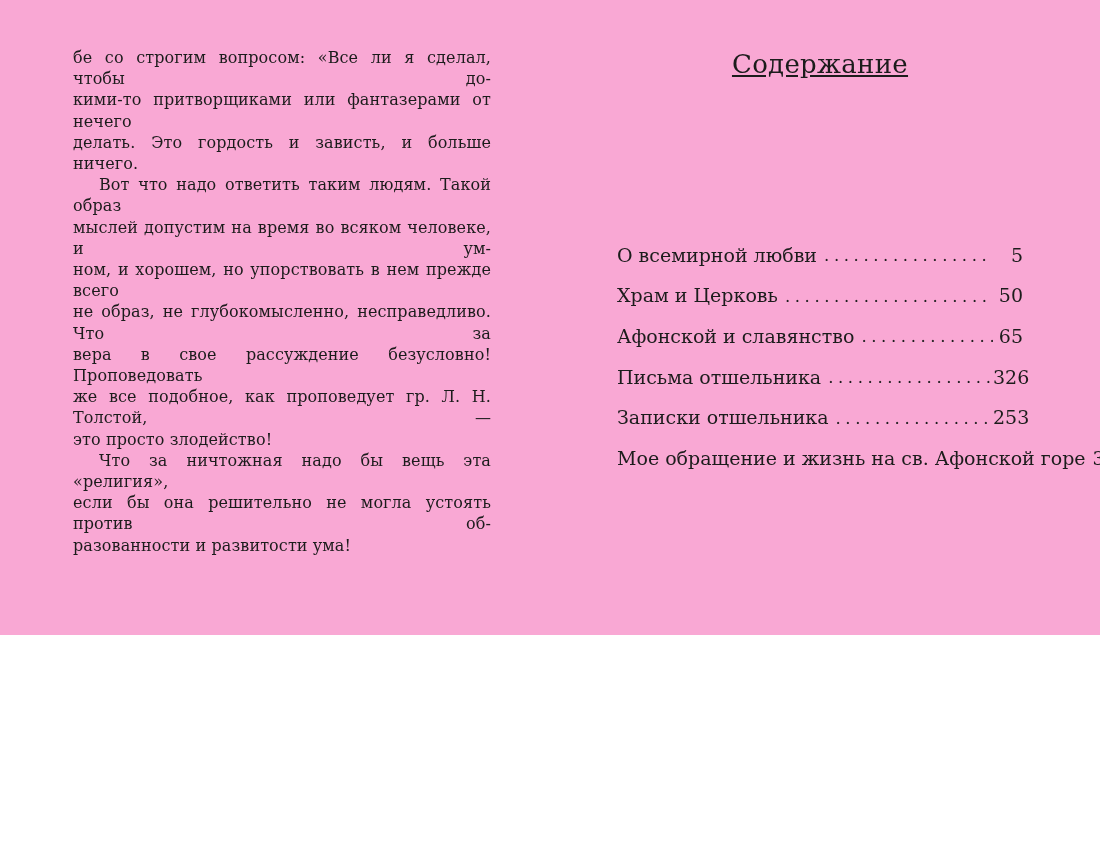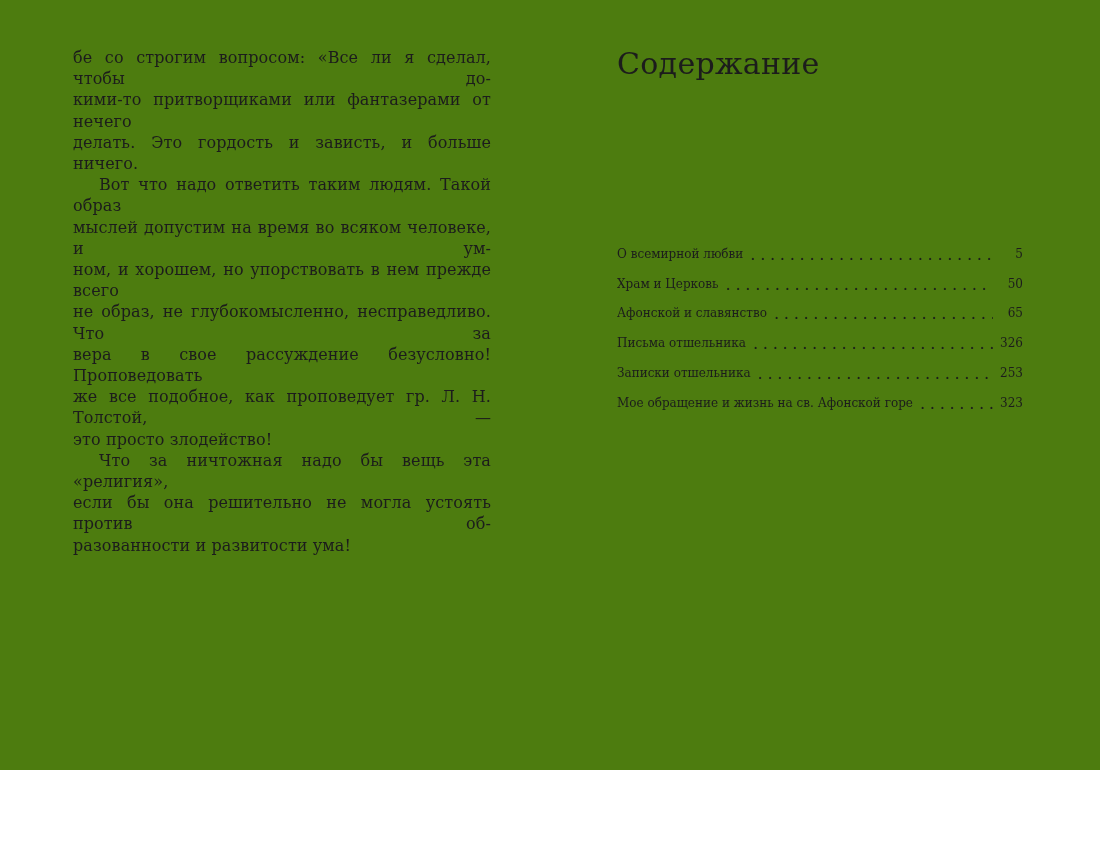--- a/index.html
+++ b/index.html
@@ -8,22 +8,22 @@
     background: #ffffff;
     width: 1100px;
     height: 861px;
     overflow: hidden;
     font-family: "DejaVu Serif", "Liberation Serif", serif;
     color: #1c1c1c;
   }
   .spread {
     position: relative;
     width: 1100px;
-    height: 770px;
-    background: #4d7c0f;
+    height: 635px;
+    background: #f9a8d4;
   }
   
   .page-left {
     position: absolute;
     left: 73px;
     top: 47px;
     width: 418px;
   }
   .line {
     font-size: 16px;
@@ -37,31 +37,34 @@
   .line.para-end { text-align-last: left; }
   
   .page-right {
     position: absolute;
     left: 617px;
     top: 47px;
     width: 406px;
   }
   .toc-heading {
     margin: 0 0 160px 0;
-    font-size: 30px;
+    font-size: 26px;
     font-weight: normal;
     line-height: 34px;
+    text-align: center;
     letter-spacing: 0.3px;
+    text-decoration: underline;
   }
   .toc-row {
     display: flex;
-    align-items: flex-start;
-    font-size: 12px;
+    align-items: center;
+    font-size: 19px;
     line-height: 27.7px;
     width: 100%;
+    margin-top: 12px;
   }
   .toc-entry {
     white-space: nowrap;
     flex: 0 0 auto;
   }
   .toc-dots {
     flex: 1 1 auto;
     overflow: hidden;
     white-space: nowrap;
     margin-left: 7px;

